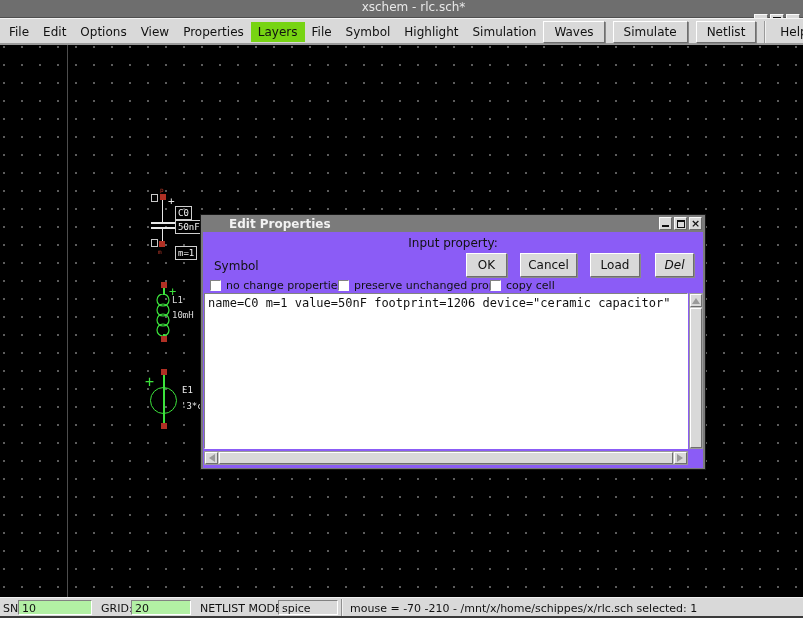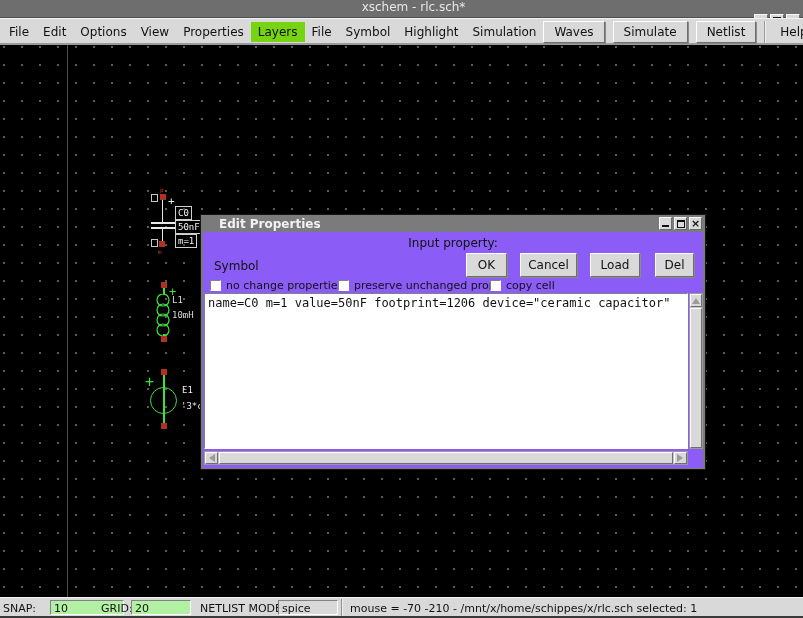--- a/index.html
+++ b/index.html
@@ -46,37 +46,37 @@
   .lblbox { position:absolute; border:1px solid #cfcfcf; color:#f2f2f2; font:9px "DejaVu Sans Mono", monospace;
             padding:1px 2px; background:rgba(0,0,0,.25); }
   .lbl { position:absolute; color:#d9d9d9; font:9px "DejaVu Sans Mono", monospace; }
   .wire-g { position:absolute; width:1.5px; background:#3ce23c; }
   .srccircle { position:absolute; width:27px; height:27px; border:1.5px solid #3ce23c; border-radius:50%; }
 
   
   .dialog { position:absolute; left:200px; top:214px; width:506px; height:256px; background:#7b7b7b;
             border:1px solid #161616; padding:0 2px 2px 2px; }
   .dtitlebar { height:17px; background:#7b7b7b; display:flex; align-items:center; }
-  .dtitlebar .dtitle { color:#f2f2f2; font-size:12px; font-weight:bold; margin-left:16px; }
+  .dtitlebar .dtitle { color:#f2f2f2; font-size:12px; font-weight:bold; margin-left:26px; }
   .dwinbtns { margin-left:auto; display:flex; gap:2px; margin-right:1px; }
   .dwbtn { width:13px; height:13px; background:#d9d9d9; border:1px solid; border-color:#fafafa #6a6a6a #6a6a6a #fafafa;
            display:flex; align-items:center; justify-content:center; }
   .dcontent { position:relative; width:500px; height:236px; background:#8b5cf6; font-size:12px; color:#111; }
   .prompt { position:absolute; top:4px; left:0; width:100%; text-align:center; }
   .sym-label { position:absolute; left:11px; top:27px; }
   .entry { position:absolute; background:#fff; border:1px solid; border-color:#828282 #ffffff #ffffff #828282;
            box-shadow:inset 1px 1px 0 #b5b5b5; font-size:12px; color:#111; padding:2px 4px; }
   .sym-entry { left:62px; top:23px; width:193px; height:20px; font-family:"DejaVu Sans", sans-serif; }
   .dbtn { position:absolute; top:21px; height:24px; background:#d9d9d9; border:1px solid;
           border-color:#ffffff #6e6e6e #6e6e6e #ffffff; box-shadow:1px 1px 0 #8a8a8a;
           font-family:"DejaVu Sans", sans-serif; font-size:12px; color:#111; }
   .btn-ok { left:263px; width:41px; }
   .btn-cancel { left:317px; width:57px; }
   .btn-load { left:387px; width:50px; }
-  .btn-del { left:452px; width:39px; }
+  .btn-del { left:452px; width:39px;font-style:italic; }
   .cbrow { position:absolute; top:46px; height:14px; display:flex; align-items:center; font-size:11px; }
   .cb1 { left:7px; } .cb2 { left:135px; } .cb3 { left:287px; }
   .checkbox { width:11px; height:11px; background:#fff; border:1px solid; border-color:#828282 #ffffff #ffffff #828282;
               margin-right:5px; }
   .proparea { position:absolute; left:1px; top:61px; width:484px; height:156px; background:#fff;
               border:1px solid; border-color:#828282 #ffffff #ffffff #828282;
               font:12px/15px "DejaVu Sans Mono", monospace; color:#111; padding:2px 3px; white-space:pre; overflow:hidden; }
   .vscroll { position:absolute; left:486px; top:61px; width:14px; height:156px; background:#c6c6c6;
              border:1px solid #9a9a9a; display:flex; flex-direction:column; }
   .hscroll { position:absolute; left:1px; top:219px; width:484px; height:14px; background:#c6c6c6;
@@ -152,21 +152,21 @@
       <span class="plus-w" style="left:168px; top:150px;">+</span>
       <div class="wire-w" style="left:162px; top:155px; height:22px;"></div>
       <div class="plate" style="left:151px; top:177px; width:24px;"></div>
       <div class="plate" style="left:151px; top:182px; width:24px;"></div>
       <div class="wire-w" style="left:162px; top:184px; height:13px;"></div>
       <div class="minibox" style="left:151px; top:194px;"></div>
       <div class="pin" style="left:159px; top:196px;"></div>
       <span class="pintxt" style="left:158px; top:203px;">m</span>
       <div class="lblbox" style="left:175px; top:161px;">C0</div>
       <div class="lblbox" style="left:175px; top:175px;">50nF</div>
-      <div class="lblbox" style="left:175px; top:189px;">m=1</div>
+      <div class="lblbox" style="left:175px; top:201px;">m=1</div>
     </div>
 
     <div>
       <div class="pin" style="left:161px; top:237px;"></div>
       <span class="plus-g" style="left:169px; top:240px;">+</span>
       <div class="wire-g" style="left:163px; top:243px; height:7px;"></div>
       <svg width="16" height="44" style="position:absolute; left:155px; top:249px;">
         <g fill="none" stroke="#3ce23c" stroke-width="1.2">
           <ellipse cx="8" cy="6" rx="6" ry="6"></ellipse>
           <ellipse cx="8" cy="16" rx="6" ry="6"></ellipse>
@@ -242,21 +242,21 @@
         <div class="thumb-h"></div>
         <div class="sbtn">
             <span class="tri-right"></span>
           </div>
       </div>
     </div>
   </div>
 
   <div class="statusbar">
     <span class="slabel" style="left:3px;">SNAP:</span>
-    <div class="sentry sgreen" style="left:50px; width:74px;">10</div>
+    <div class="sentry sgreen" style="left:18px; width:74px;">10</div>
     <span class="slabel" style="left:101px;">GRID:</span>
     <div class="sentry sgreen" style="left:131px; width:60px;">20</div>
     <span class="slabel" style="left:200px;">NETLIST MODE:</span>
     <div class="sentry sgray" style="left:278px; width:60px;">spice</div>
     <span class="ssep"></span>
     <span class="sinfo">mouse = -70 -210 - /mnt/x/home/schippes/x/rlc.sch  selected: 1</span>
   </div>
 
 </div>
 

